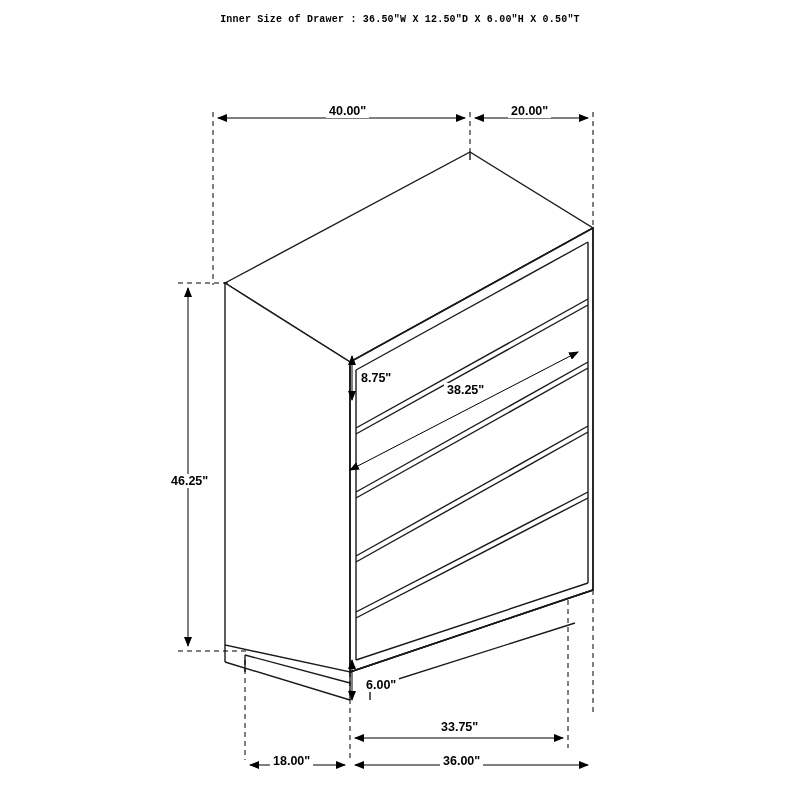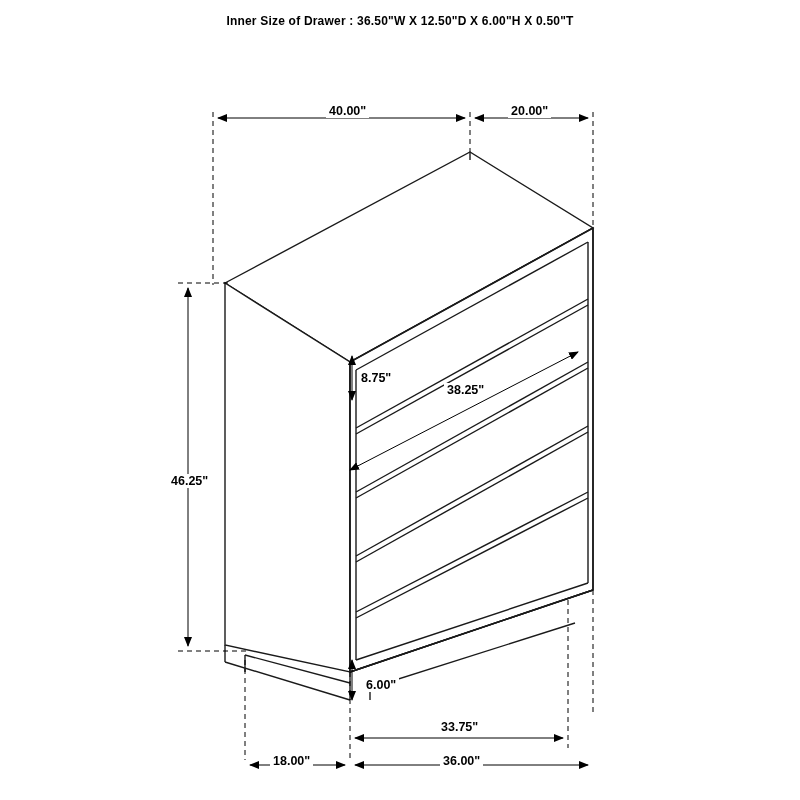--- a/index.html
+++ b/index.html
@@ -19,23 +19,24 @@
     position: relative;
     width: 800px;
     height: 800px;
   }
   #title {
     position: absolute;
     top: 14px;
     left: 0;
     width: 800px;
     text-align: center;
-    font-size: 12px;
+    font-size: 10px;
     font-weight: bold;
     letter-spacing: 0.2px;
+    font-family: Liberation Mono, monospace;
   }
   svg#drawing {
     position: absolute;
     left: 0;
     top: 0;
   }
   .dimlabel {
     position: absolute;
     font-size: 12.5px;
     font-weight: bold;

